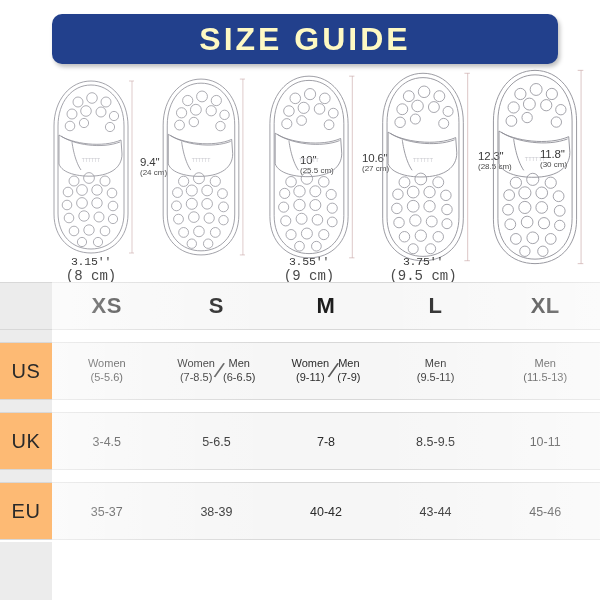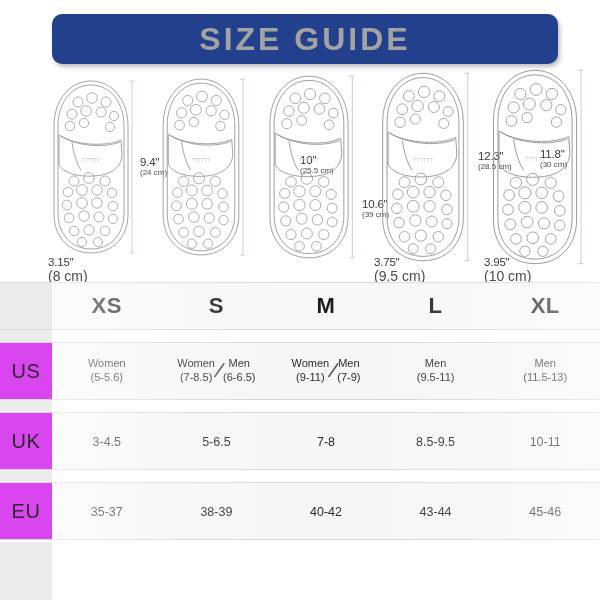--- a/index.html
+++ b/index.html
@@ -29,21 +29,21 @@
     height: 100%;
     box-sizing: border-box;
     background: #22408c;
     border-radius: 10px;
     display: flex;
     align-items: center;
     justify-content: center;
     box-shadow: 2px 3px 4px rgba(0,0,0,0.25);
   }
   .banner-text {
-    color: #a3a3a3;
+    color: #fef9c3;
     font-size: 32px;
     font-weight: bold;
     letter-spacing: 3px;
     line-height: 1;
     font-family: "Liberation Sans", sans-serif;
   }
 
   
   .shoes-strip {
     position: absolute;
@@ -79,23 +79,23 @@
   .dim-v .small {
     font-size: 8px;
     display: block;
     color: #4a4a4a;
   }
   .dim-h {
     position: absolute;
     font-size: 9px;
     color: #3a3a3a;
     line-height: 1.12;
-    text-align: left;
+    text-align: center;
     white-space: nowrap;
-    font-family: Liberation Sans, sans-serif;
+    font-family: Liberation Mono, monospace;
   }
   .dim-h .big {
     font-size: 11.5px;
     display: block;
     letter-spacing: -0.2px;
   }
   .dim-h .small {
     font-size: 14px;
     display: block;
     color: #4a4a4a;
@@ -141,21 +141,21 @@
     letter-spacing: 0.5px;
   }
 
   tr.data-row td {
     height: 56px;
     background: #f6f6f6;
     border-top: 1px solid #d8d8d8;
     border-bottom: 1px solid #d8d8d8;
   }
   tr.data-row td.rowlabel {
-    background: #d946ef;
+    background: #fdba74;
     border-top: 1px solid #d8d8d8;
     border-bottom: 1px solid #d8d8d8;
   }
   .row-label-text {
     font-size: 20px;
     color: #2a2a2a;
     letter-spacing: 0.5px;
   }
   .cell-simple {
     font-size: 12.5px;
@@ -381,23 +381,27 @@
         <circle cx="34" cy="164" r="4.6"></circle>
           <circle cx="50" cy="164" r="4.6"></circle>
       </g>
       <text x="43" y="84" font-size="5" fill="#c9c9cf" text-anchor="middle" font-family="Liberation Sans, sans-serif">TTTTTT</text>
       <g stroke="#c9a8a8" stroke-width="0.6">
         <line x1="84" y1="3" x2="84" y2="175"></line>
         <line x1="81" y1="3" x2="86" y2="3"></line>
         <line x1="81" y1="175" x2="86" y2="175"></line>
       </g>
     </svg>
-    <div class="dim-v" style="left:100px; top:74px;margin-top:46px;">
+    <div class="dim-v" style="left:100px; top:74px;">
       <span class="big">10.6''</span>
-      <span class="small">(39 cm)</span>
+      <span class="small">(27 cm)</span>
+    </div>
+    <div class="dim-h" style="left:0px; top:178px; width:94px;">
+      <span class="big">3.55''</span>
+      <span class="small">(9 cm)</span>
     </div>
   </div>
 
   <div class="shoe-cell" style="left:374px; width:120px;">
     <svg class="shoe-svg-holder" width="98" height="194" viewBox="0 0 86 178" style="top:-8px;">
       <g fill="none" stroke="#8d8d95" stroke-width="0.8">
         <path d="M43 3 C64 3 80 22 80 48 L80 136 C80 160 64 175 43 175 C22 175 6 160 6 136 L6 48 C6 22 22 3 43 3 Z"></path>
         <path d="M43 7 C62 7 76 24 76 48 L76 135 C76 157 62 171 43 171 C24 171 10 157 10 135 L10 48 C10 24 24 7 43 7 Z"></path>
         <path d="M11 57 C24 66 55 70 73 62 L74 76 C74 90 62 97 46 98 C30 99 14 95 11 86 Z"></path>
         <path d="M13 58 C26 67 54 71 72 64"></path>
@@ -495,24 +499,20 @@
       </g>
       <text x="43" y="84" font-size="5" fill="#c9c9cf" text-anchor="middle" font-family="Liberation Sans, sans-serif">TTTTTT</text>
       <g stroke="#c9a8a8" stroke-width="0.6">
         <line x1="84" y1="3" x2="84" y2="175"></line>
         <line x1="81" y1="3" x2="86" y2="3"></line>
         <line x1="81" y1="175" x2="86" y2="175"></line>
       </g>
     </svg>
     <div class="dim-v" style="left:-500px; top:70px; width:0;">
       
-    </div>
-    <div class="dim-h" style="left:0px; top:178px; width:102px;">
-      <span class="big">3.95''</span>
-      <span class="small">(10 cm)</span>
     </div>
   </div>
 
   <div class="dim-v" style="left:540px; top:70px;">
     <span class="big">11.8''</span>
     <span class="small">(30 cm)</span>
   </div>
 </div>
 
 <table class="size-table">

